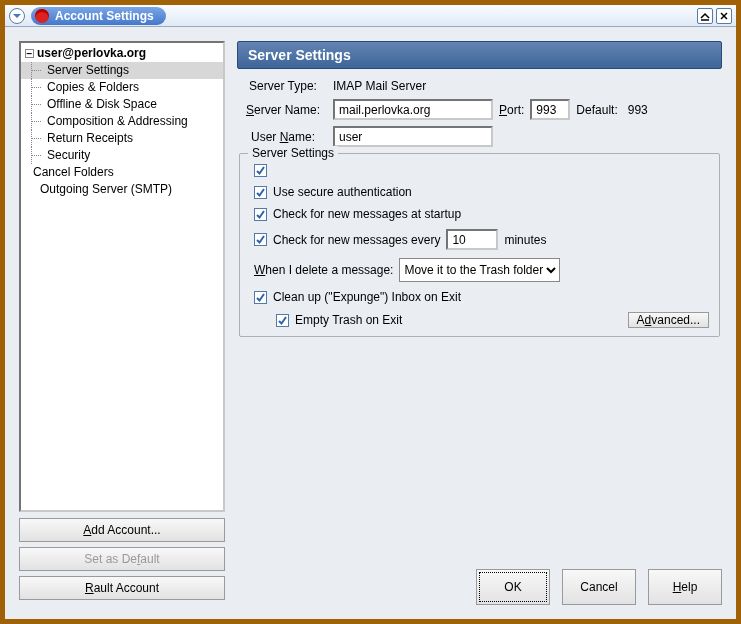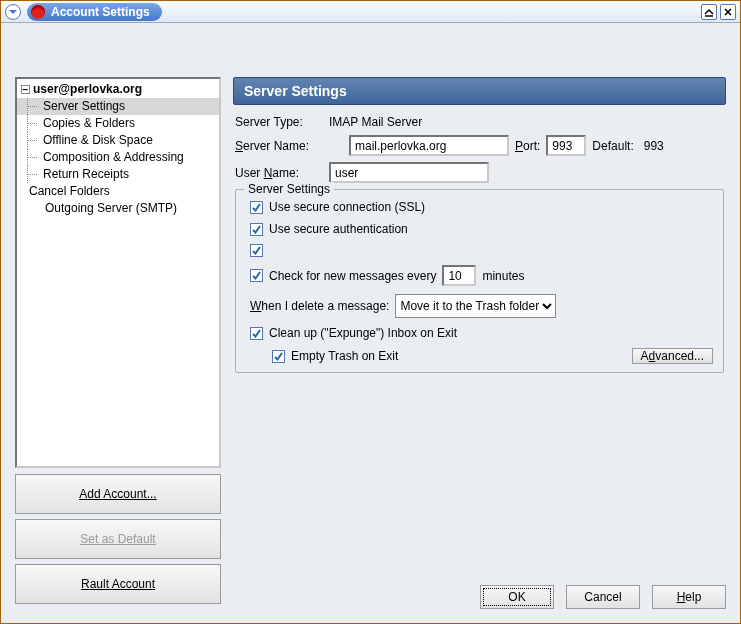--- a/index.html
+++ b/index.html
@@ -6,25 +6,24 @@
 body {
   margin: 0;
   font-family: Arial, Helvetica, sans-serif;
   font-size: 12px;
   background: #fff;
   color: #000;
 }
 .outer {
   width: 741px;
   height: 624px;
-  border: 1px solid #a16207;
+  border: 5px solid #a16207;
   background: #eaeef3;
   display: flex;
   flex-direction: column;
-  gap: 40px;
 }
 .titlebar {
   height: 22px;
   display: flex;
   align-items: center;
   padding: 0 4px;
   background: linear-gradient(#fafcff, #dfe9f5);
   border-bottom: 1px solid #9aa9bf;
 }
 .tb-left-icon {
@@ -110,27 +109,26 @@
   text-align: center;
   line-height: 7px;
   font-size: 10px;
   margin-right: 3px;
   background: #fff;
 }
 .sidebar-buttons { margin-top: 6px; }
 .btn {
   display: block;
   width: 100%;
-  height: 40px;
+  height: 24px;
   background: linear-gradient(#f8f8f8, #e2e2e2);
   border: 1px solid #9a9a9a;
   margin-bottom: 5px;
   cursor: pointer;
   font-size: 12px;
-  text-decoration: underline;
 }
 .btn.disabled { color: #9a9a9a; }
 .main {
   flex: 1;
   display: flex;
   flex-direction: column;
 }
 .panel-header {
   background: linear-gradient(#6284b3, #3e6599);
   color: #fff;
@@ -142,21 +140,21 @@
 }
 .form-area {
   padding: 10px 2px 0 2px;
 }
 .row {
   display: flex;
   align-items: center;
   margin-bottom: 6px;
   gap: 6px;
 }
-.label { width: 88px; }
+.label { width: 88px; text-align: center; }
 input[type=text], .textlike {
   background: #fff;
   border: 2px inset #c8c8c8;
   height: 21px;
   padding: 0 4px;
   font-size: 12px;
 }
 select {
   background: #fff;
   border: 1px solid #888;
@@ -201,21 +199,21 @@
 .local-dir { width: 100%; }
 .dlg-buttons {
   display: flex;
   justify-content: flex-end;
   gap: 12px;
   margin-top: auto;
   padding-top: 10px;
 }
 .dlg-buttons .btn2 {
   width: 74px;
-  height: 24px;
+  height: 36px;
   background: linear-gradient(#f8f8f8, #e2e2e2);
   border: 1px solid #9a9a9a;
   font-size: 12px;
 }
 .dlg-buttons .btn2.default { outline: 1px dotted #000; outline-offset: -4px; }
 </style>
 </head>
 <body>
 
 <div class="outer">
@@ -248,85 +246,86 @@
     <div class="sidebar">
       <div class="tree">
         <div class="tree-row top">
           <span class="expander">−</span><span>user@perlovka.org</span>
         </div>
         <div class="tree-row sub selected"><span>Server Settings</span></div>
         <div class="tree-row sub"><span>Copies &amp; Folders</span></div>
         <div class="tree-row sub"><span>Offline &amp; Disk Space</span></div>
         <div class="tree-row sub"><span>Composition &amp; Addressing</span></div>
         <div class="tree-row sub"><span>Return Receipts</span></div>
+        <div class="tree-row sub"><span>Security</span></div>
         <div class="tree-row" style="padding-left:12px"><span>Cancel Folders</span></div>
-        <div class="tree-row" style="padding-left:28px"><span>Outgoing Server (SMTP)</span></div>
+        <div class="tree-row" style="padding-left:19px"><span>Outgoing Server (SMTP)</span></div>
       </div>
       <div class="sidebar-buttons">
         <button class="btn"><span style="text-decoration:underline">A</span><span id="addrest">dd Account...</span></button>
         <button class="btn disabled"><span>Set as De</span><span style="text-decoration:underline">f</span><span>ault</span></button>
         <button class="btn"><span style="text-decoration:underline">R</span><span id="remrest">ault Account</span></button>
       </div>
     </div>
 
     <div class="main">
       <div class="panel-header">Server Settings</div>
 
       <div class="form-area">
         <div class="row">
           <span class="label">Server Type:</span>
           <span>IMAP Mail Server</span>
         </div>
         <div class="row">
           <span class="label"><span style="text-decoration:underline">S</span>erver Name:</span>
-          <input type="text" style="width: 160px; margin-left: 20px;" value="mail.perlovka.org">
+          <input type="text" style="width: 160px;" value="mail.perlovka.org">
           <span><span style="text-decoration:underline">P</span>ort:</span>
           <input type="text" style="width: 40px;" value="993">
           <span>Default:</span>
           <span style="margin-left:4px">993</span>
         </div>
         <div class="row">
           <span class="label">User <span style="text-decoration:underline">N</span>ame:</span>
           <input type="text" style="width: 160px;" value="user">
         </div>
 
         <div class="fieldset">
           <div class="legend">Server Settings</div>
 
           <div class="check-row">
             <span class="chk checked">
                 <svg viewBox="0 0 11 11">
                   <path d="M2 6 L4.5 8.5 L9 2" stroke="#2a64b0" stroke-width="2" fill="none"></path>
                 </svg>
               </span>
-            <span>Use secure connection (SSL)</span>
           </div>
           <div class="check-row">
             <span class="chk checked">
                 <svg viewBox="0 0 11 11">
                   <path d="M2 6 L4.5 8.5 L9 2" stroke="#2a64b0" stroke-width="2" fill="none"></path>
                 </svg>
               </span>
             <span>Use secure authentication</span>
           </div>
           <div class="check-row">
             <span class="chk checked">
                 <svg viewBox="0 0 11 11">
                   <path d="M2 6 L4.5 8.5 L9 2" stroke="#2a64b0" stroke-width="2" fill="none"></path>
                 </svg>
               </span>
+            <span>Check for new messages at startup</span>
           </div>
           <div class="check-row">
             <span class="chk checked">
                 <svg viewBox="0 0 11 11">
                   <path d="M2 6 L4.5 8.5 L9 2" stroke="#2a64b0" stroke-width="2" fill="none"></path>
                 </svg>
               </span>
             <span>Check for new messages every</span>
-            <input type="text" style="width: 34px;" value="10">
+            <input type="text" style="width: 52px;" value="10">
             <span>minutes</span>
           </div>
           <div class="check-row">
             <span><span style="text-decoration:underline">W</span>hen I delete a message:</span>
             <select>
               <option>Move it to the Trash folder</option>
             </select>
           </div>
           <div class="check-row">
             <span class="chk checked">

